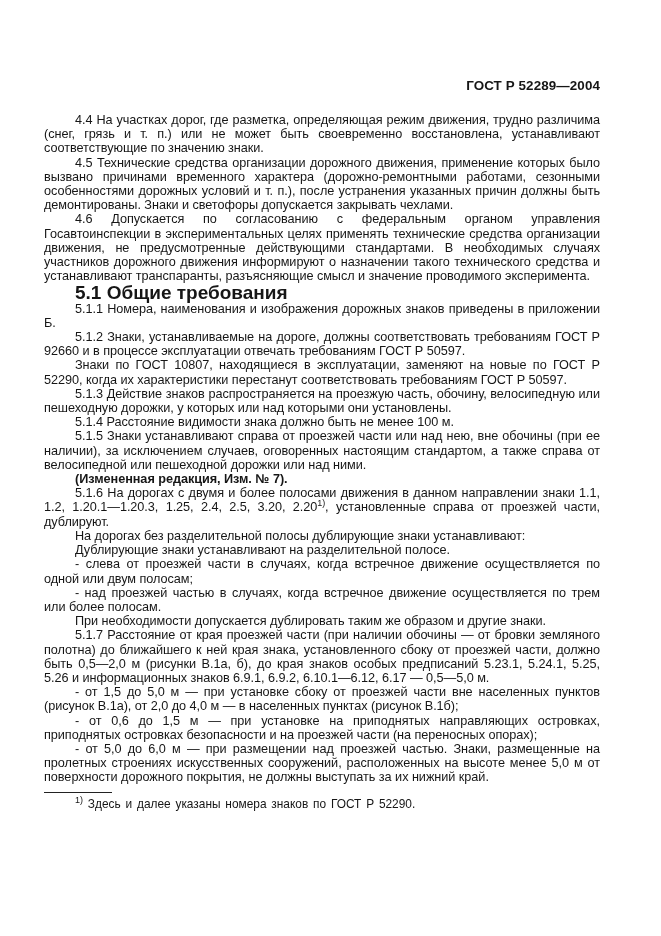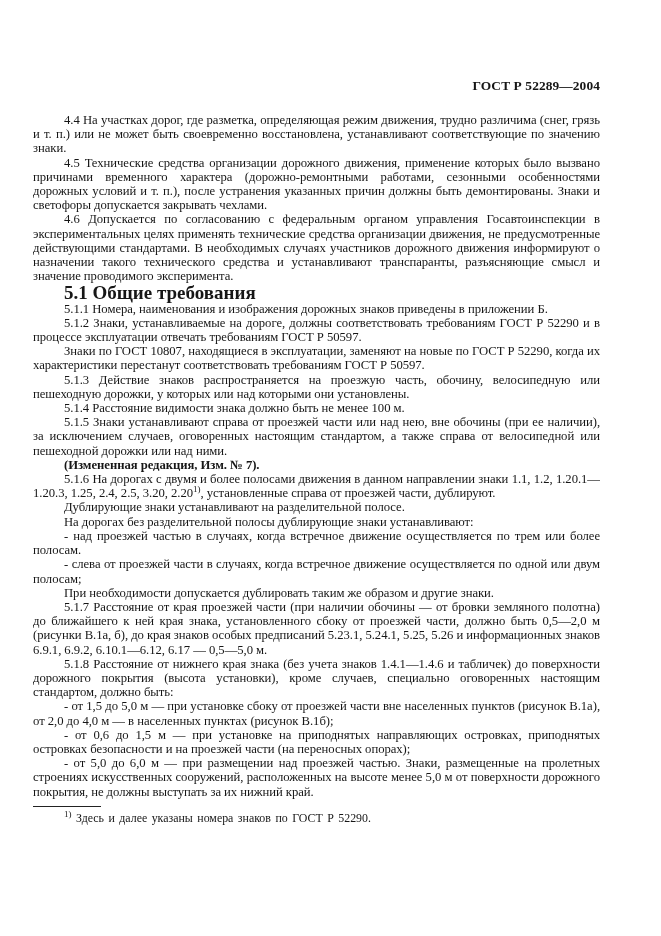--- a/index.html
+++ b/index.html
@@ -2,22 +2,22 @@
 <html lang="ru"><head>
 <meta charset="utf-8">
 <style>
   html, body { margin: 0; padding: 0; background: #ffffff; }
   .page {
     position: relative;
     width: 661px;
     height: 836px;
     background: #ffffff;
     box-sizing: border-box;
-    padding: 78px 61px 0 33px;
-    font-family: Liberation Serif, serif;
+    padding: 78px 61px 0 44px;
+    font-family: Liberation Sans, sans-serif;
     color: #161616;
     overflow: hidden;
   }
   .doc-code {
     text-align: right;
     font-weight: bold;
     font-size: 13.4px;
     line-height: 15px;
     margin-bottom: 20px;
     letter-spacing: 0.1px;
@@ -82,36 +82,35 @@
 
   <div class="body-text">
     <p>4.4 На участках дорог, где разметка, определяющая режим движения, трудно различима (снег, грязь и т. п.) или не может быть своевременно восстановлена, устанавливают соответствующие по значению знаки.</p>
     <p>4.5 Технические средства организации дорожного движения, применение которых было вызвано причинами временного характера (дорожно-ремонтными работами, сезонными особенностями дорожных условий и т. п.), после устранения указанных причин должны быть демонтированы. Знаки и светофоры допускается закрывать чехлами.</p>
     <p>4.6 Допускается по согласованию с федеральным органом управления Госавтоинспекции в экспериментальных целях применять технические средства организации движения, не предусмотренные действующими стандартами. В необходимых случаях участников дорожного движения информируют о назначении такого технического средства и устанавливают транспаранты, разъясняющие смысл и значение проводимого эксперимента.</p>
 
 
     <div class="sub-title">5.1 Общие требования</div>
 
     <p>5.1.1 Номера, наименования и изображения дорожных знаков приведены в приложении Б.</p>
-    <p>5.1.2 Знаки, устанавливаемые на дороге, должны соответствовать требованиям ГОСТ Р 52290 и в процессе эксплуатации отвечать требованиям ГОСТ Р 50597.</p>
+    <p>5.1.2 Знаки, устанавливаемые на дороге, должны соответствовать требованиям ГОСТ Р 92660 и в процессе эксплуатации отвечать требованиям ГОСТ Р 50597.</p>
     <p>Знаки по ГОСТ 10807, находящиеся в эксплуатации, заменяют на новые по ГОСТ Р 52290, когда их характеристики перестанут соответствовать требованиям ГОСТ Р 50597.</p>
     <p>5.1.3 Действие знаков распространяется на проезжую часть, обочину, велосипедную или пешеходную дорожки, у которых или над которыми они установлены.</p>
     <p>5.1.4 Расстояние видимости знака должно быть не менее 100 м.</p>
     <p>5.1.5 Знаки устанавливают справа от проезжей части или над нею, вне обочины (при ее наличии), за исключением случаев, оговоренных настоящим стандартом, а также справа от велосипедной или пешеходной дорожки или над ними.</p>
     <p class="amended">(Измененная редакция, Изм. № 7).</p>
 
     <p><span>5.1.6 На дорогах с двумя и более полосами движения в данном направлении знаки 1.1, 1.2, 1.20.1—1.20.3, 1.25, 2.4, 2.5, 3.20, 2.20</span><sup class="fn-mark">1)</sup><span>, установленные справа от проезжей части, дублируют.</span></p>
 
+    <p>На дорогах без разделительной полосы дублирующие знаки устанавливают:</p>
     <p>Дублирующие знаки устанавливают на разделительной полосе.</p>
-    <p>На дорогах без разделительной полосы дублирующие знаки устанавливают:</p>
+    <p>- слева от проезжей части в случаях, когда встречное движение осуществляется по одной или двум полосам;</p>
     <p>- над проезжей частью в случаях, когда встречное движение осуществляется по трем или более полосам.</p>
-    <p>- слева от проезжей части в случаях, когда встречное движение осуществляется по одной или двум полосам;</p>
     <p>При необходимости допускается дублировать таким же образом и другие знаки.</p>
     <p>5.1.7 Расстояние от края проезжей части (при наличии обочины — от бровки земляного полотна) до ближайшего к ней края знака, установленного сбоку от проезжей части, должно быть 0,5—2,0 м (рисунки В.1а, б), до края знаков особых предписаний 5.23.1, 5.24.1, 5.25, 5.26 и информационных знаков 6.9.1, 6.9.2, 6.10.1—6.12, 6.17 — 0,5—5,0 м.</p>
-    <p>5.1.8 Расстояние от нижнего края знака (без учета знаков 1.4.1—1.4.6 и табличек) до поверхности дорожного покрытия (высота установки), кроме случаев, специально оговоренных настоящим стандартом, должно быть:</p>
     <p>- от 1,5 до 5,0 м — при установке сбоку от проезжей части вне населенных пунктов (рисунок В.1а), от 2,0 до 4,0 м — в населенных пунктах (рисунок В.1б);</p>
     <p>- от 0,6 до 1,5 м — при установке на приподнятых направляющих островках, приподнятых островках безопасности и на проезжей части (на переносных опорах);</p>
     <p>- от 5,0 до 6,0 м — при размещении над проезжей частью. Знаки, размещенные на пролетных строениях искусственных сооружений, расположенных на высоте менее 5,0 м от поверхности дорожного покрытия, не должны выступать за их нижний край.</p>
   </div>
 
   <div class="footnote-block">
     <hr class="footnote-rule">
     <p class="footnote-text"><sup class="fn-mark">1)</sup><span> Здесь и далее указаны номера знаков по ГОСТ Р 52290.</span></p>
   </div>
 

